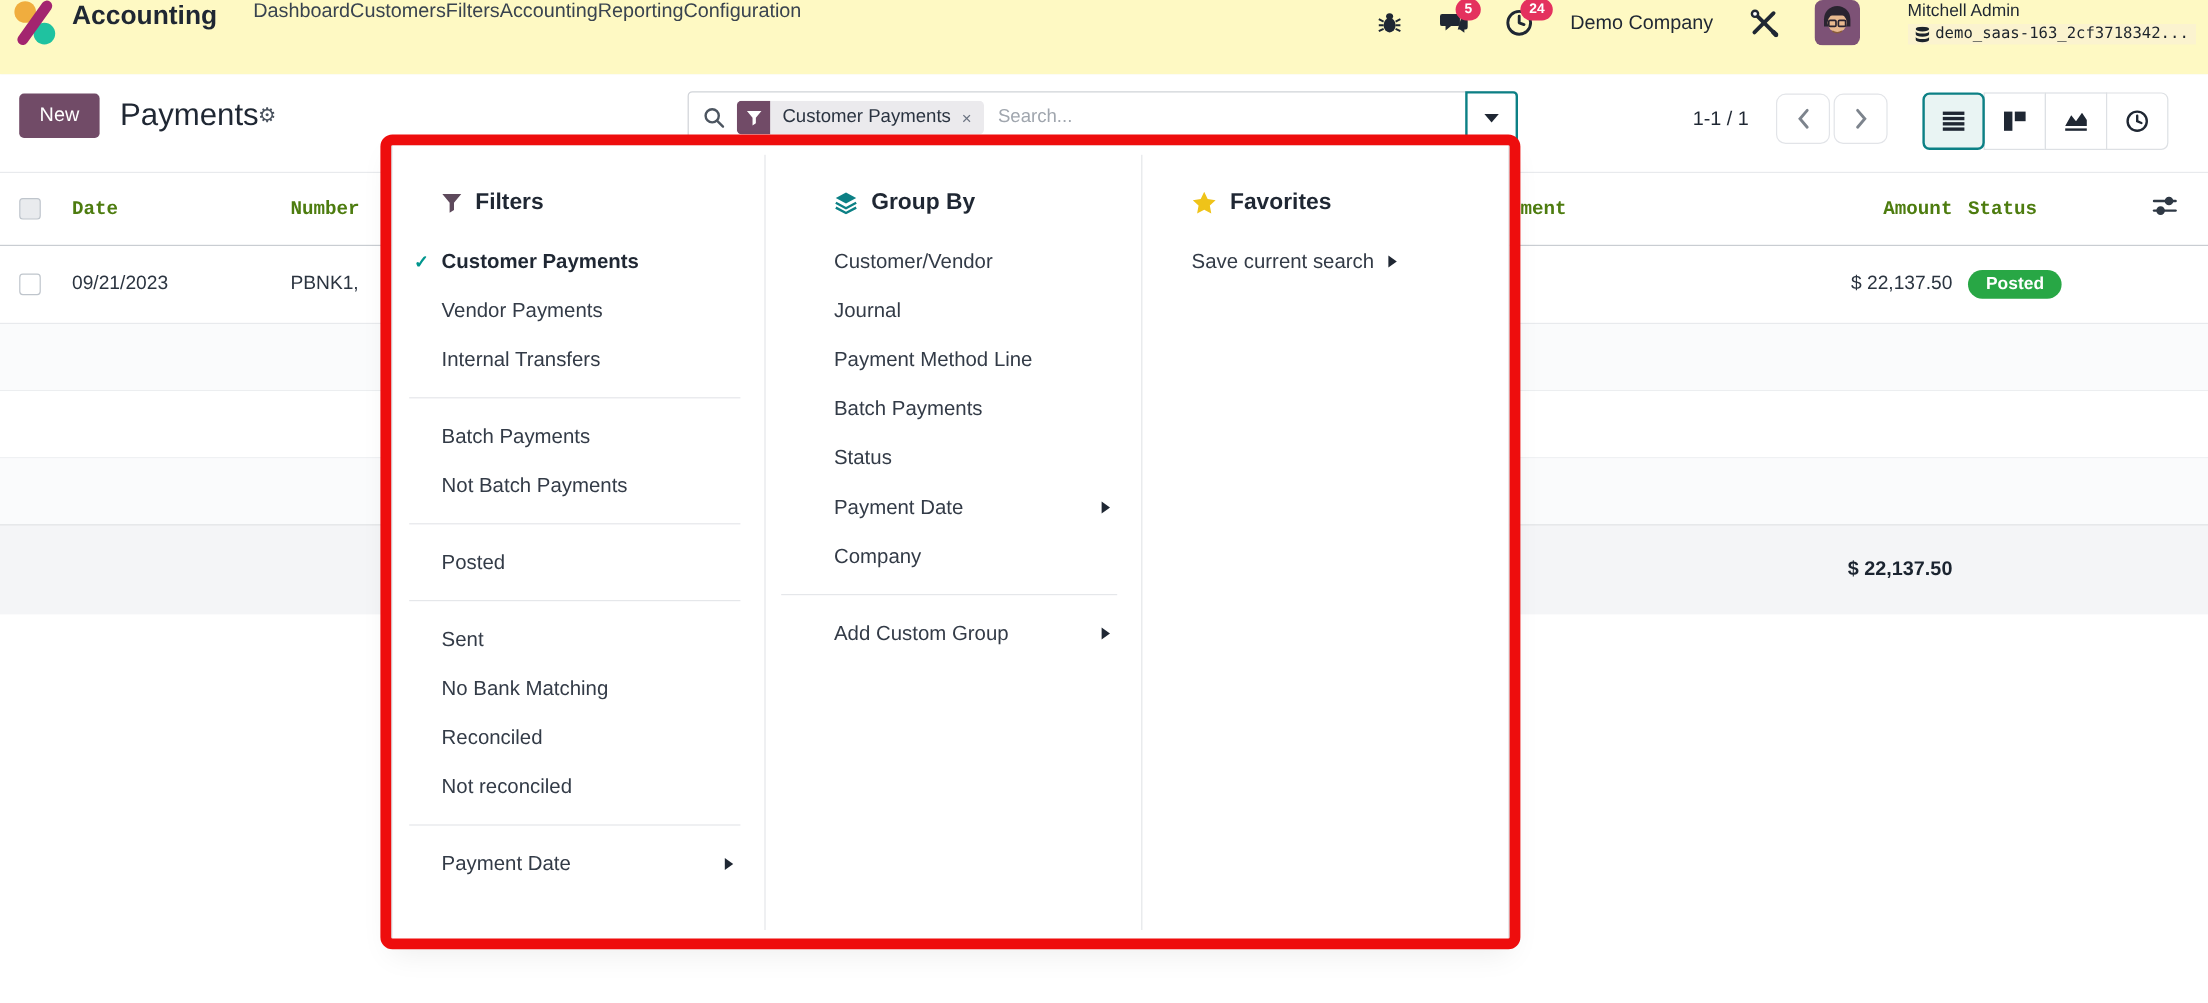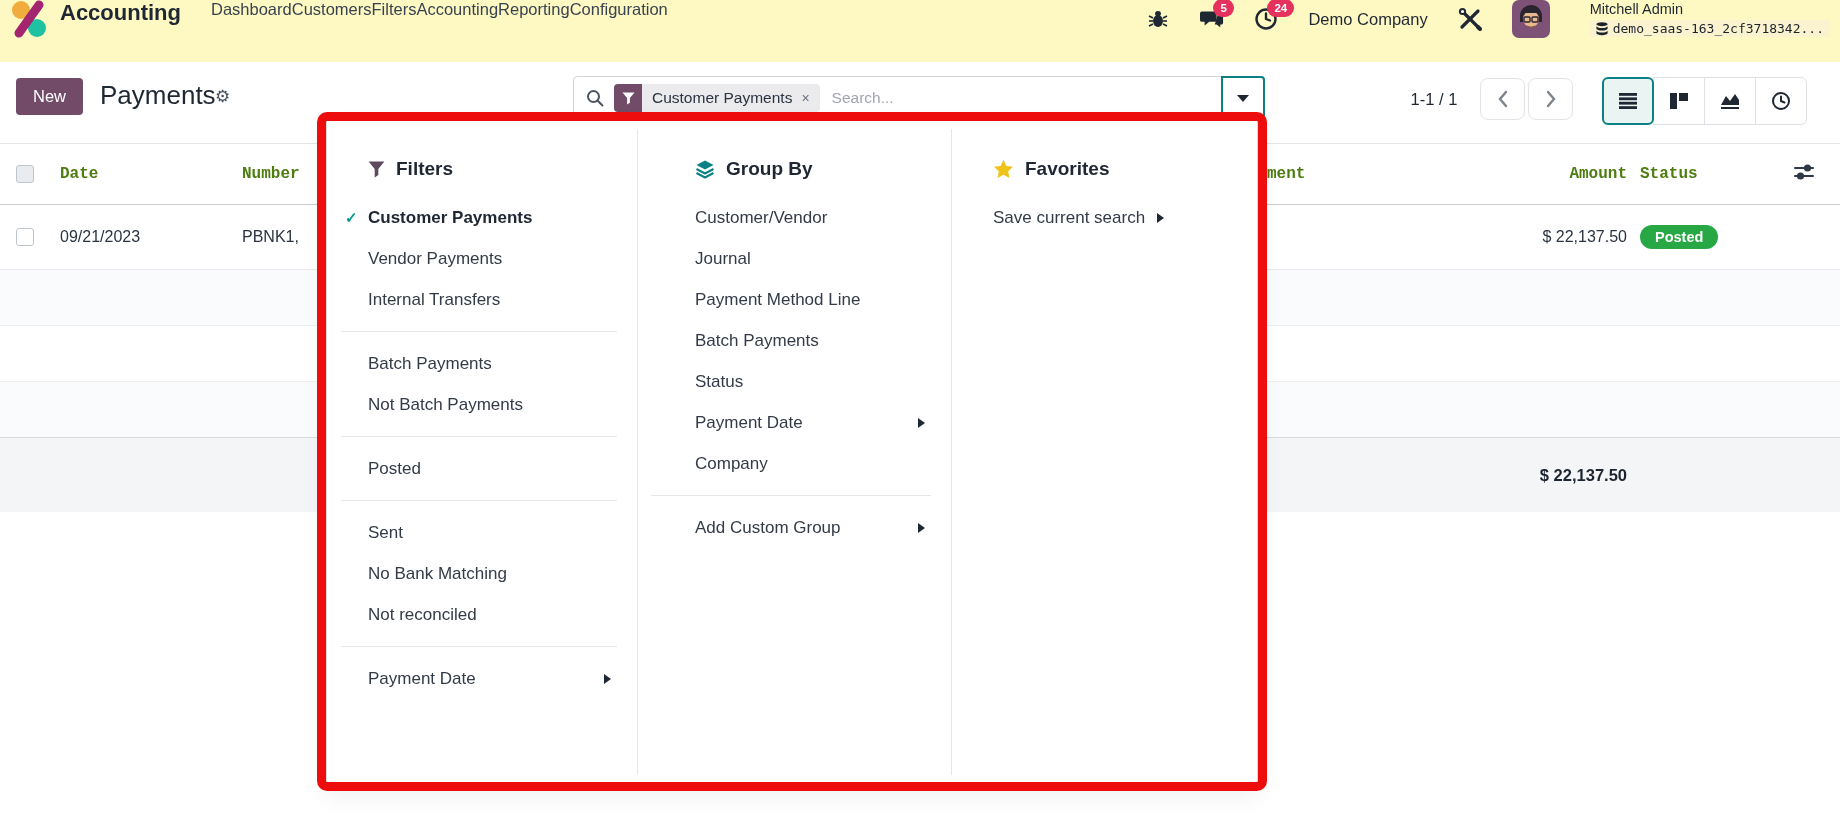--- a/index.html
+++ b/index.html
@@ -327,20 +327,23 @@
             <span class="mi-label">Posted</span>
           </div>
           <div class="menu-divider"></div>
           <div class="menu-item">
             <span class="mi-label">Sent</span>
           </div>
           <div class="menu-item">
             <span class="mi-label">No Bank Matching</span>
           </div>
           <div class="menu-item">
+            <span class="mi-label">Reconciled</span>
+          </div>
+          <div class="menu-item">
             <span class="mi-label">Not reconciled</span>
           </div>
           <div class="menu-divider"></div>
           <div class="menu-item">
             <span class="mi-label">Payment Date</span>
             <span class="caret"></span>
           </div>
         </div>
     </div>
 

